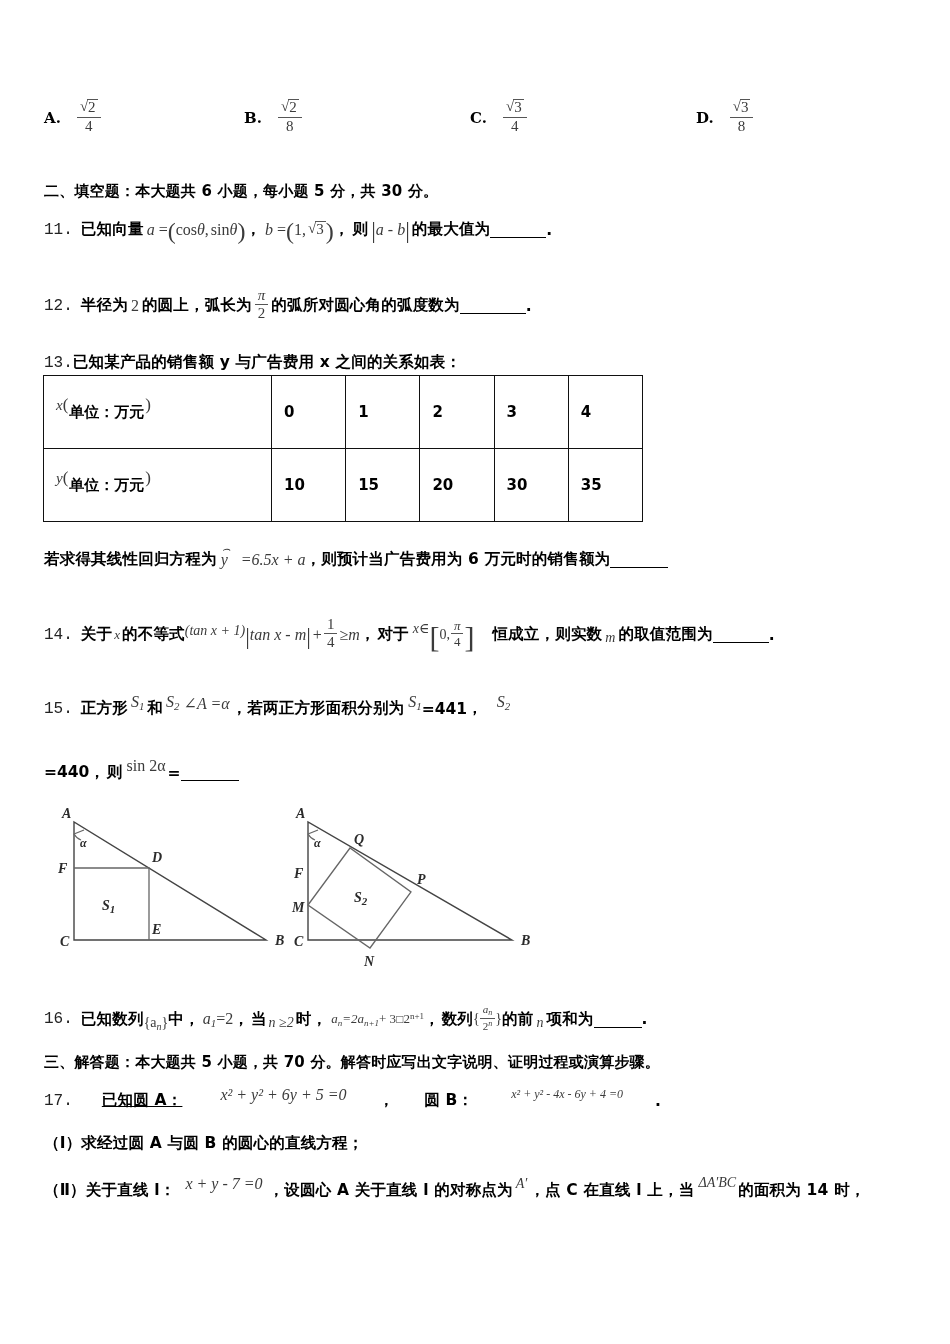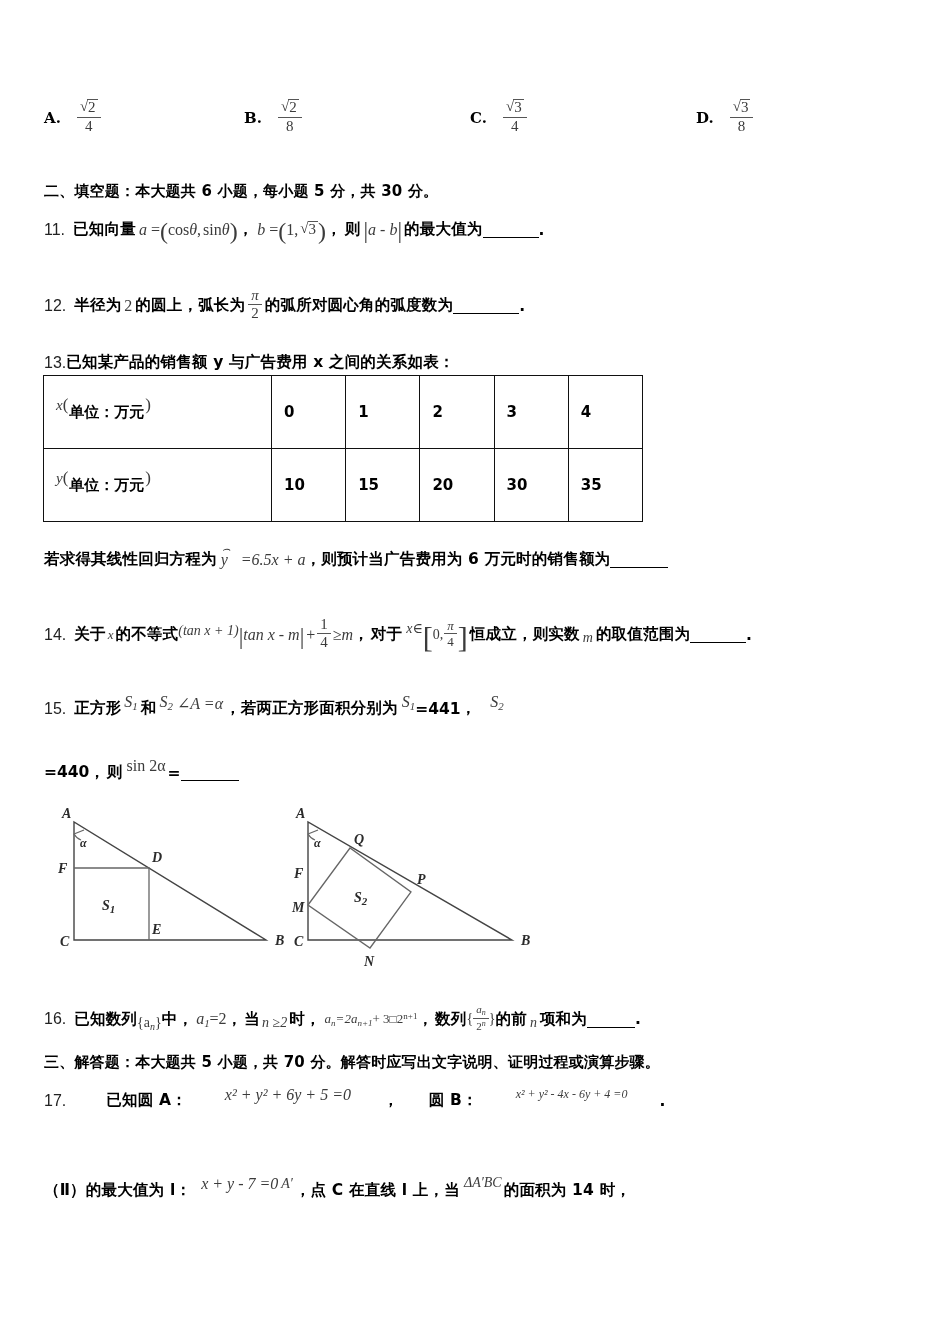--- a/index.html
+++ b/index.html
@@ -35,21 +35,21 @@
     font-weight: bold;
     font-size: 15.5px;
     letter-spacing: .2px;
   }
   .cnlight {
     font-family: "DejaVu Sans", "Liberation Sans", sans-serif;
     font-weight: bold;
     font-size: 15.5px;
   }
   .qnum {
-    font-family: Liberation Sans, sans-serif;
+    font-family: Liberation Mono, monospace;
     font-size: 16px;
     color: #222;
   }
   .mathit {
     font-family: "Liberation Serif", "DejaVu Serif", serif;
     font-style: italic;
     color: #3b3b3b;
     font-size: 16px;
   }
   .mathup {
@@ -391,21 +391,21 @@
     <span class="cn">，</span>
     <span class="cn" style="margin-left:2px;">对于</span>
     <span class="mathit" style="font-size:14px; position:relative; top:-6px; margin-left:4px;">x∈</span>
     <span class="bigbracket">[</span>
     <span class="mathup" style="font-size:14px;">0,</span>
     <span class="frac" style="margin:0 1px;">
       <span class="num" style="font-size:13px;">π</span>
       <span class="den" style="font-size:13px; font-style:normal;">4</span>
     </span>
     <span class="bigbracket">]</span>
-    <span class="cn" style="margin-left:2px;">恒成立，则实数</span>
+    <span class="cn" style="margin-left:18px;">恒成立，则实数</span>
     <span class="mathit" style="margin:0 3px; font-size:14px; position:relative; top:3px;">m</span>
     <span class="cn">的取值范围为</span>
     <span class="blank" style="width:56px;"></span>
     <span class="cn">.</span>
   </div>
 
   <div class="row" style="top:698px; left:44px;">
     <span class="qnum">15.</span>
     <span class="cn" style="margin-left:8px;">正方形</span>
     <span style="position:relative; top:-6px; margin-left:3px;">
@@ -507,31 +507,33 @@
     <span class="mathit" style="position:relative; top:4px; margin:0 3px; font-size:14px;">n</span>
     <span class="cn">项和为</span>
     <span class="blank" style="width:48px;"></span>
     <span class="cn">.</span>
   </div>
 
   <div class="row cn section-head" style="top:1053px; left:44px;">三、解答题：本大题共 5 小题，共 70 分。解答时应写出文字说明、证明过程或演算步骤。</div>
 
   <div class="row" style="top:1090px; left:44px;gap:28px;">
     <span class="qnum">17.</span>
-    <span class="cn" style="margin-left:12px;">已知圆 A：</span>
+    <span class="cn" style="margin-left:1px;text-decoration:underline;">已知圆 A：</span>
     <span class="mathit" style="position:relative; top:-6px; margin-left:10px; font-size:16px;">x² + y² + 6y + 5 =0</span>
     <span class="cn" style="margin-left:4px;">，</span>
     <span class="cn" style="margin-left:2px;">圆 B：</span>
     <span class="mathit" style="position:relative; top:-6px; margin-left:10px; font-size:12px;">x² + y² - 4x - 6y + 4 =0</span>
     <span class="cn" style="margin-left:4px;">.</span>
   </div>
 
+  <div class="row cn" style="top:1133px; left:44px;">（Ⅰ）求经过圆 A 与圆 B 的圆心的直线方程；</div>
 
   <div class="row" style="top:1180px; left:44px;">
-    <span class="cn">（Ⅱ）的最大值为 l：</span>
+    <span class="cn">（Ⅱ）关于直线 l：</span>
     <span class="mathit" style="position:relative; top:-7px; margin-left:10px; font-size:16px;">x + y - 7 =0</span>
+    <span class="cn" style="margin-left:6px;">，设圆心 A 关于直线 l 的对称点为</span>
     <span class="mathit" style="position:relative; top:-7px; margin-left:3px; font-size:14px;">A′</span>
     <span class="cn" style="margin-left:2px;">，点 C 在直线 l 上，当</span>
     <span class="mathit" style="position:relative; top:-8px; margin-left:4px; font-size:14px;">ΔA′BC</span>
     <span class="cn" style="margin-left:2px;">的面积为 14 时，</span>
   </div>
 
 </div>
 
 </body></html>

